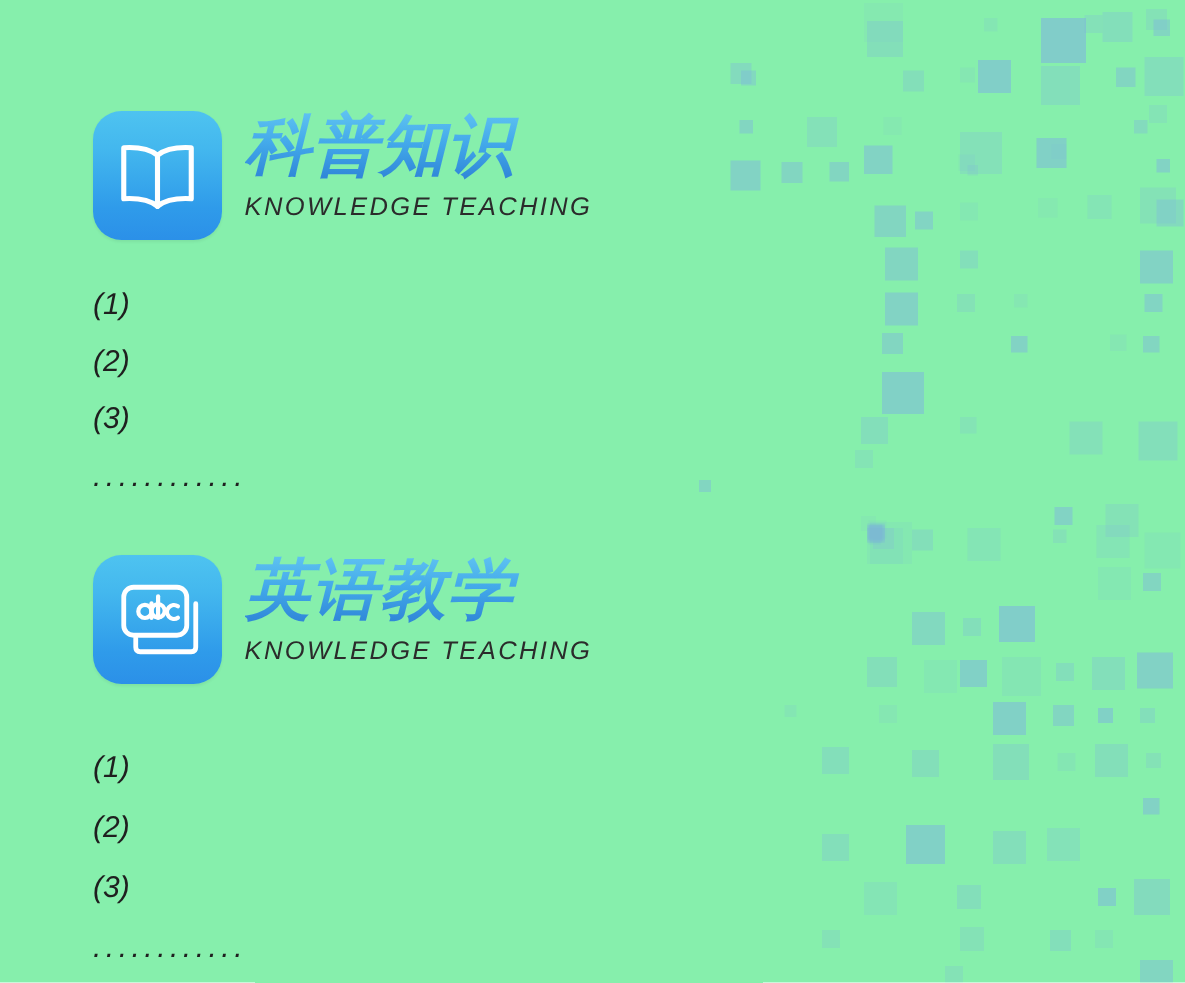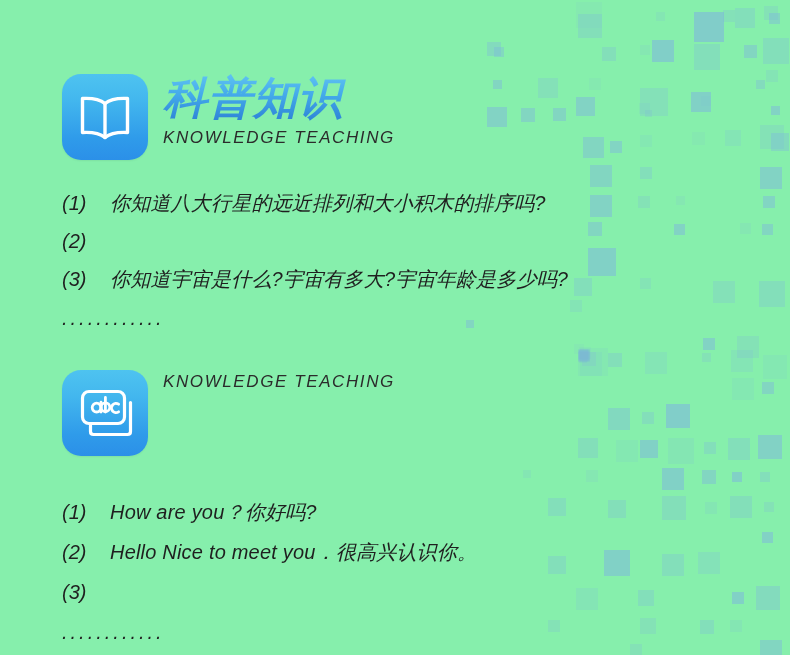--- a/index.html
+++ b/index.html
@@ -275,28 +275,26 @@
       <div class="head-text">
         <div class="head-title">科普知识</div>
         <div class="head-subtitle">KNOWLEDGE TEACHING</div>
       </div>
 
     </div>
 
     <ul class="qa-list" id="list-knowledge">
       <li class="qa-item">
         <span class="qa-num">(1)</span>
-        <span class="qa-text">你知道八大行星的远近排列和大小积木的排序吗?</span>
       </li>
       <li class="qa-item">
         <span class="qa-num">(2)</span>
       </li>
       <li class="qa-item">
         <span class="qa-num">(3)</span>
-        <span class="qa-text">你知道宇宙是什么?宇宙有多大?宇宙年龄是多少吗?</span>
       </li>
     </ul>
 
     <div class="ellipsis-dots">............</div>
   </div>
 
   <div class="section" id="section-english">
 
     <div class="section-head">
 
@@ -310,33 +308,32 @@
             <path d="M34.6 33.2 a4.4 4.4 0 1 0 0 8.8 a4.4 4.4 0 1 0 0 -8.8"></path>
             <path d="M39 32.2 L39 42"></path>
             <path d="M43.4 27.5 L43.4 42"></path>
             <path d="M43.4 37.6 a4.4 4.4 0 1 0 4.4 4.4 a4.4 4.4 0 0 0 -4.4 -4.4" transform="translate(0,-4.8)"></path>
             <path d="M56.6 34.2 a4.6 4.6 0 1 0 0 7.6"></path>
           </g>
         </svg>
       </span>
 
       <div class="head-text">
+        <div class="head-title">英语教学</div>
         <div class="head-subtitle">KNOWLEDGE TEACHING</div>
       </div>
 
     </div>
 
     <ul class="qa-list en" id="list-english">
       <li class="qa-item">
         <span class="qa-num">(1)</span>
-        <span class="qa-text">How are you？你好吗?</span>
       </li>
       <li class="qa-item">
         <span class="qa-num">(2)</span>
-        <span class="qa-text">Hello Nice to meet you．很高兴认识你。</span>
       </li>
       <li class="qa-item">
         <span class="qa-num">(3)</span>
       </li>
     </ul>
 
     <div class="ellipsis-dots">............</div>
   </div>
 
 </div>

